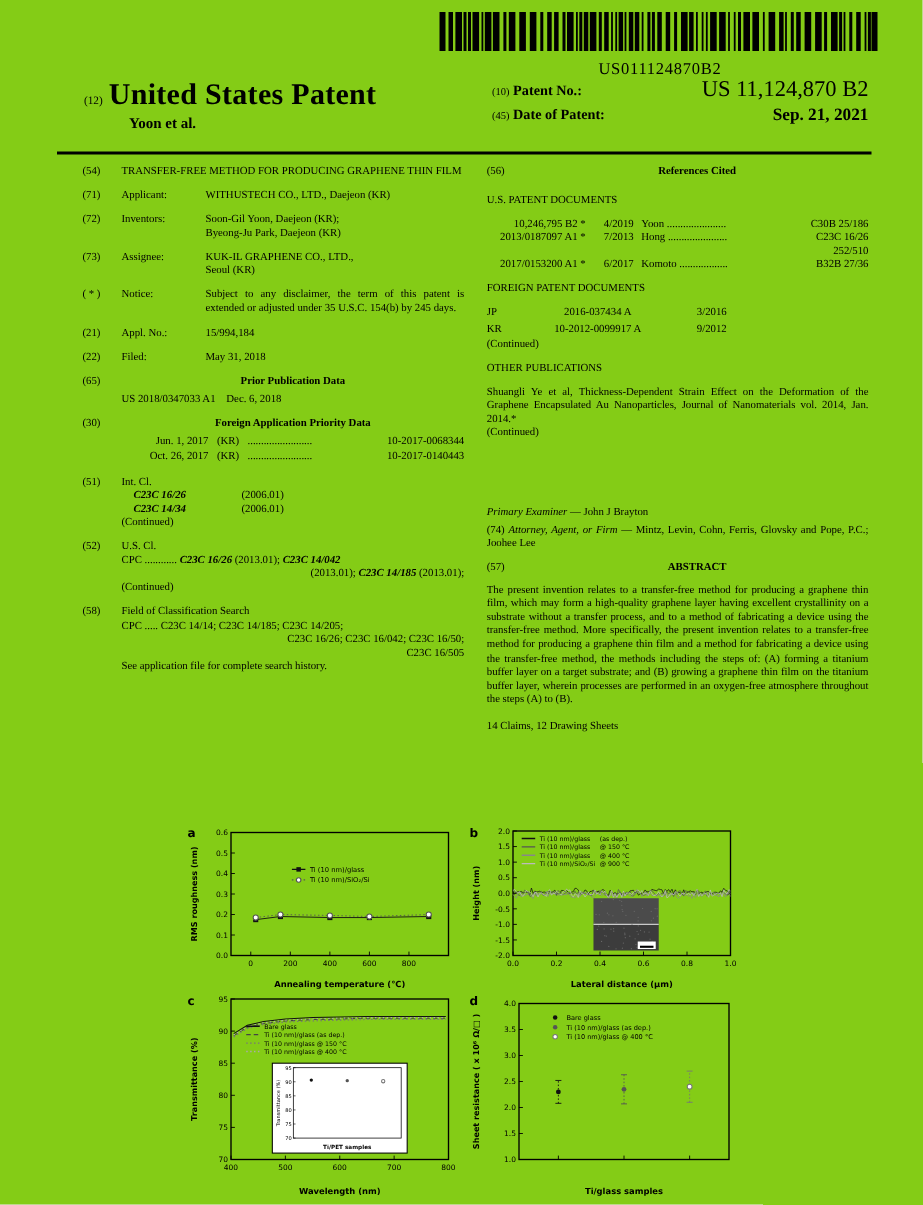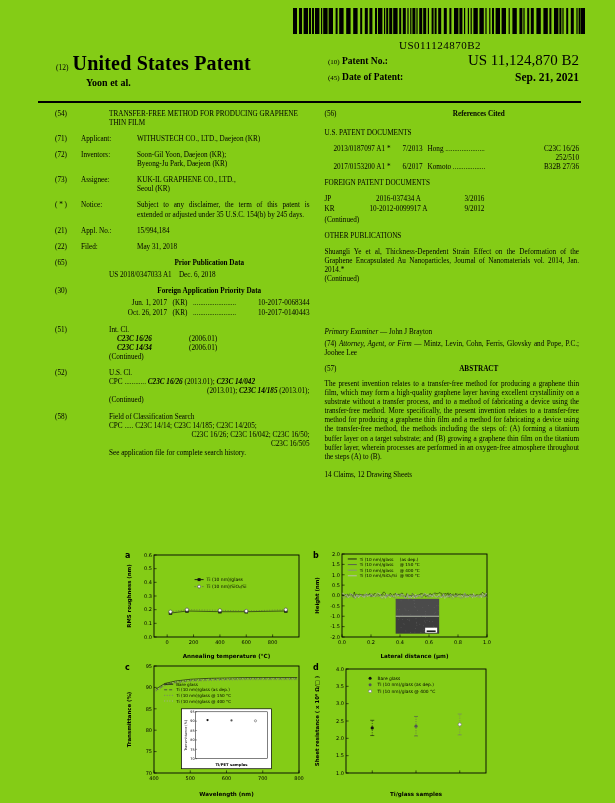--- a/index.html
+++ b/index.html
@@ -18,21 +18,21 @@
   .hdr-row{display:flex;justify-content:space-between;align-items:center;margin-bottom:2px;}
   .hdr-lab{font-size:9.5px;font-weight:bold;}
   .hdr-lab .pn{font-size:7px;font-weight:normal;}
   .patno{font-size:15px;font-weight:normal;}
   .patdate{font-size:11.5px;font-weight:bold;}
   .rule{position:absolute;top:101px;left:38px;right:34px;border-top:2px solid #000;}
   
   .cols{position:absolute;top:110px;left:55px;right:36px;display:flex;gap:15px;
         font-size:7.2px;line-height:1.26;}
   .col{flex:1;min-width:0;}
-  .row{display:grid;grid-template-columns:26px 1fr;margin-bottom:7px;gap:28px;}
+  .row{display:grid;grid-template-columns:26px 1fr;margin-bottom:7px;}
   .row3{display:grid;grid-template-columns:26px 56px 1fr;margin-bottom:7px;}
   .num{white-space:nowrap;}
   .b{font-weight:normal;}
   .i{font-style:italic;}
   .bi{font-weight:bold;font-style:italic;}
   .ctr{}
   .rt{text-align:right;}
   .just{text-align:justify;}
   .head-c{font-weight:bold;text-align:center;margin-bottom:3px;}
   .prow{display:flex;margin:0 0 1px 6px;}
@@ -271,20 +271,26 @@
     <div class="col">
 
       <div class="row sec">
         <span class="num">(56)</span>
         <div class="head-c">References Cited</div>
       </div>
 
       <div class="ctr sec">U.S. PATENT DOCUMENTS</div>
 
       <div class="sec">
+        <div class="usrow">
+          <span class="uno">10,246,795 B2 *</span>
+            <span class="udate">4/2019</span>
+          <span class="uname"><span>Yoon</span><span> ......................</span></span>
+          <span class="ucls">C30B 25/186</span>
+        </div>
         <div class="usrow">
           <span class="uno">2013/0187097 A1 *</span>
             <span class="udate">7/2013</span>
           <span class="uname"><span>Hong</span><span> ......................</span></span>
           <span class="ucls">C23C 16/26</span>
         </div>
         <div class="rt">252/510</div>
         <div class="usrow">
           <span class="uno">2017/0153200 A1 *</span>
             <span class="udate">6/2017</span>

